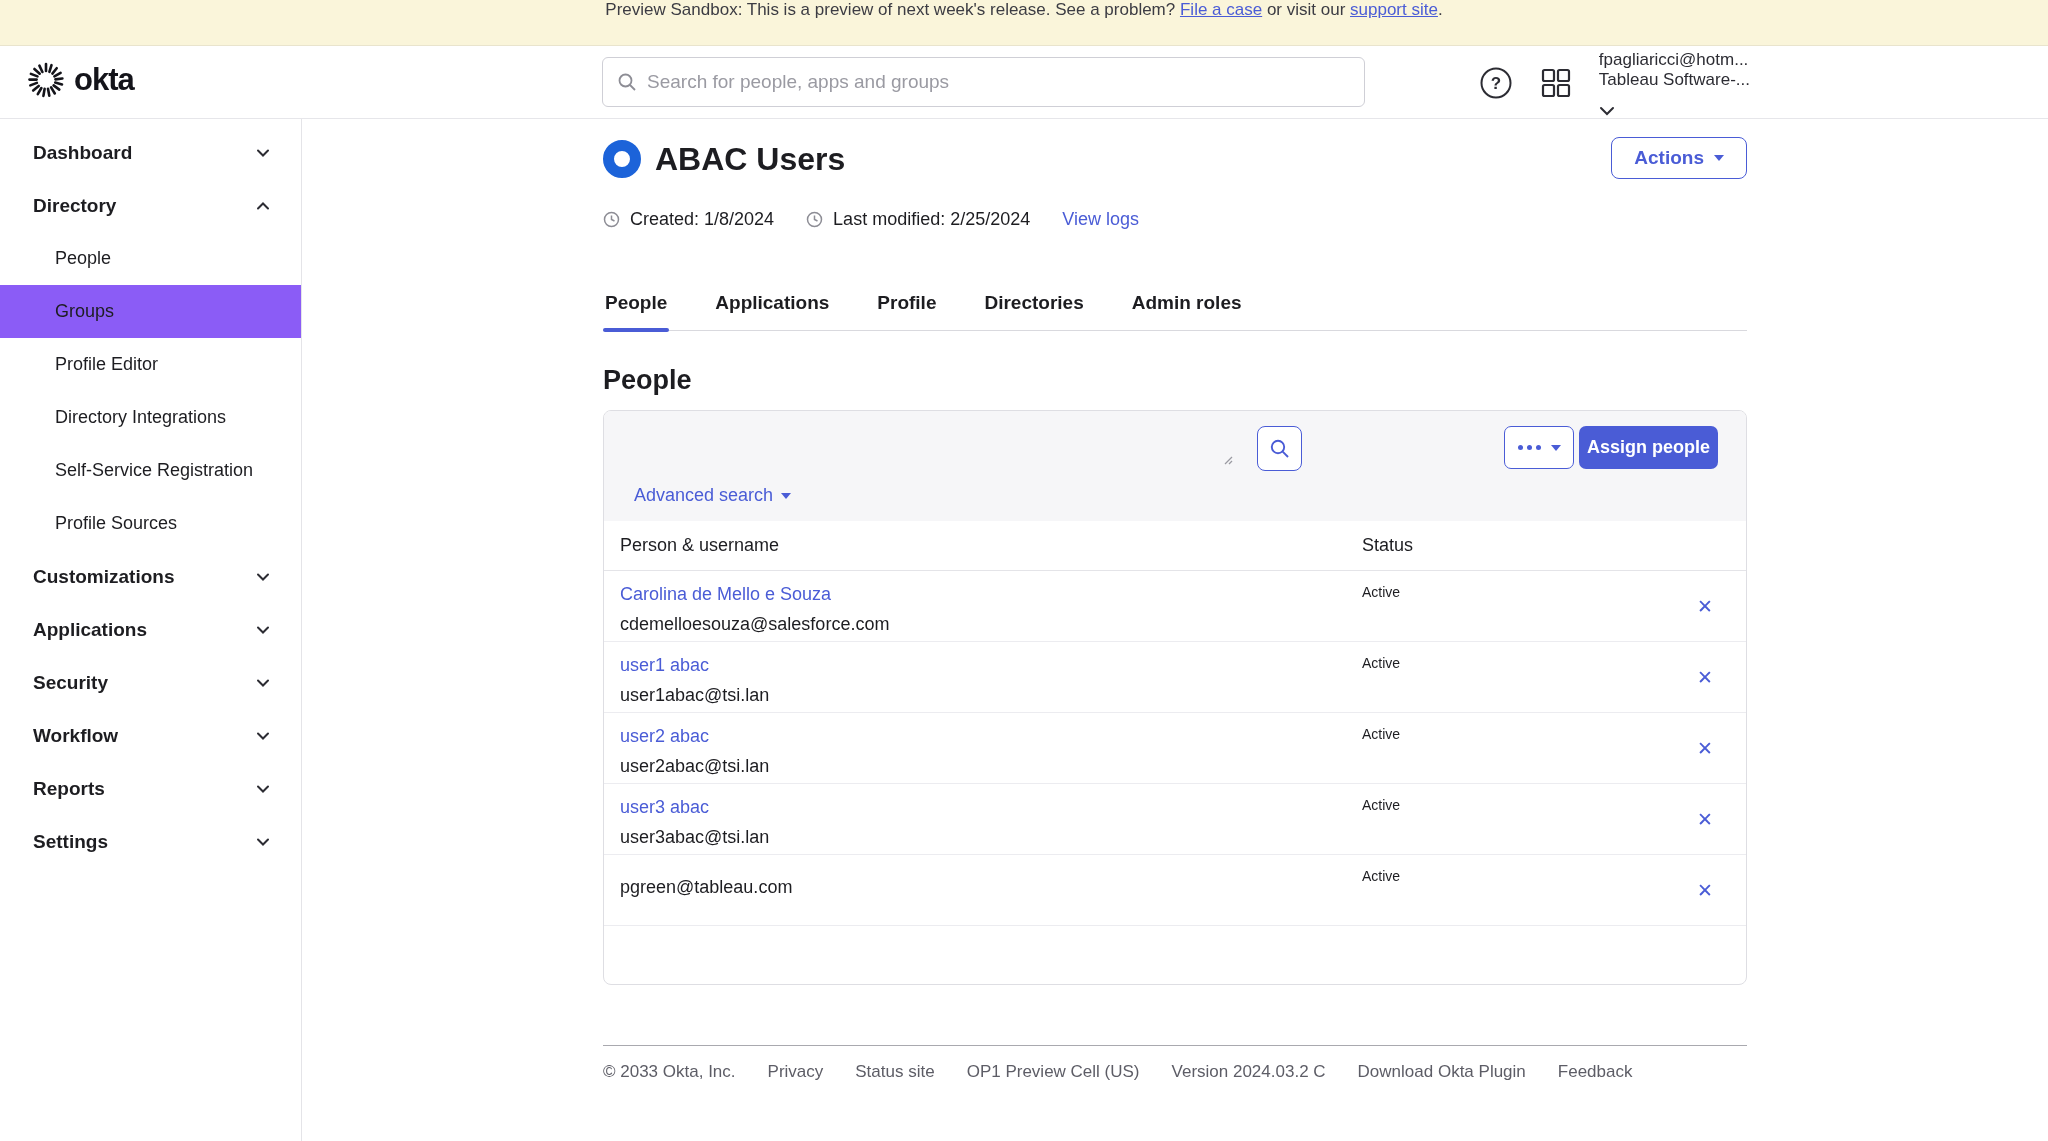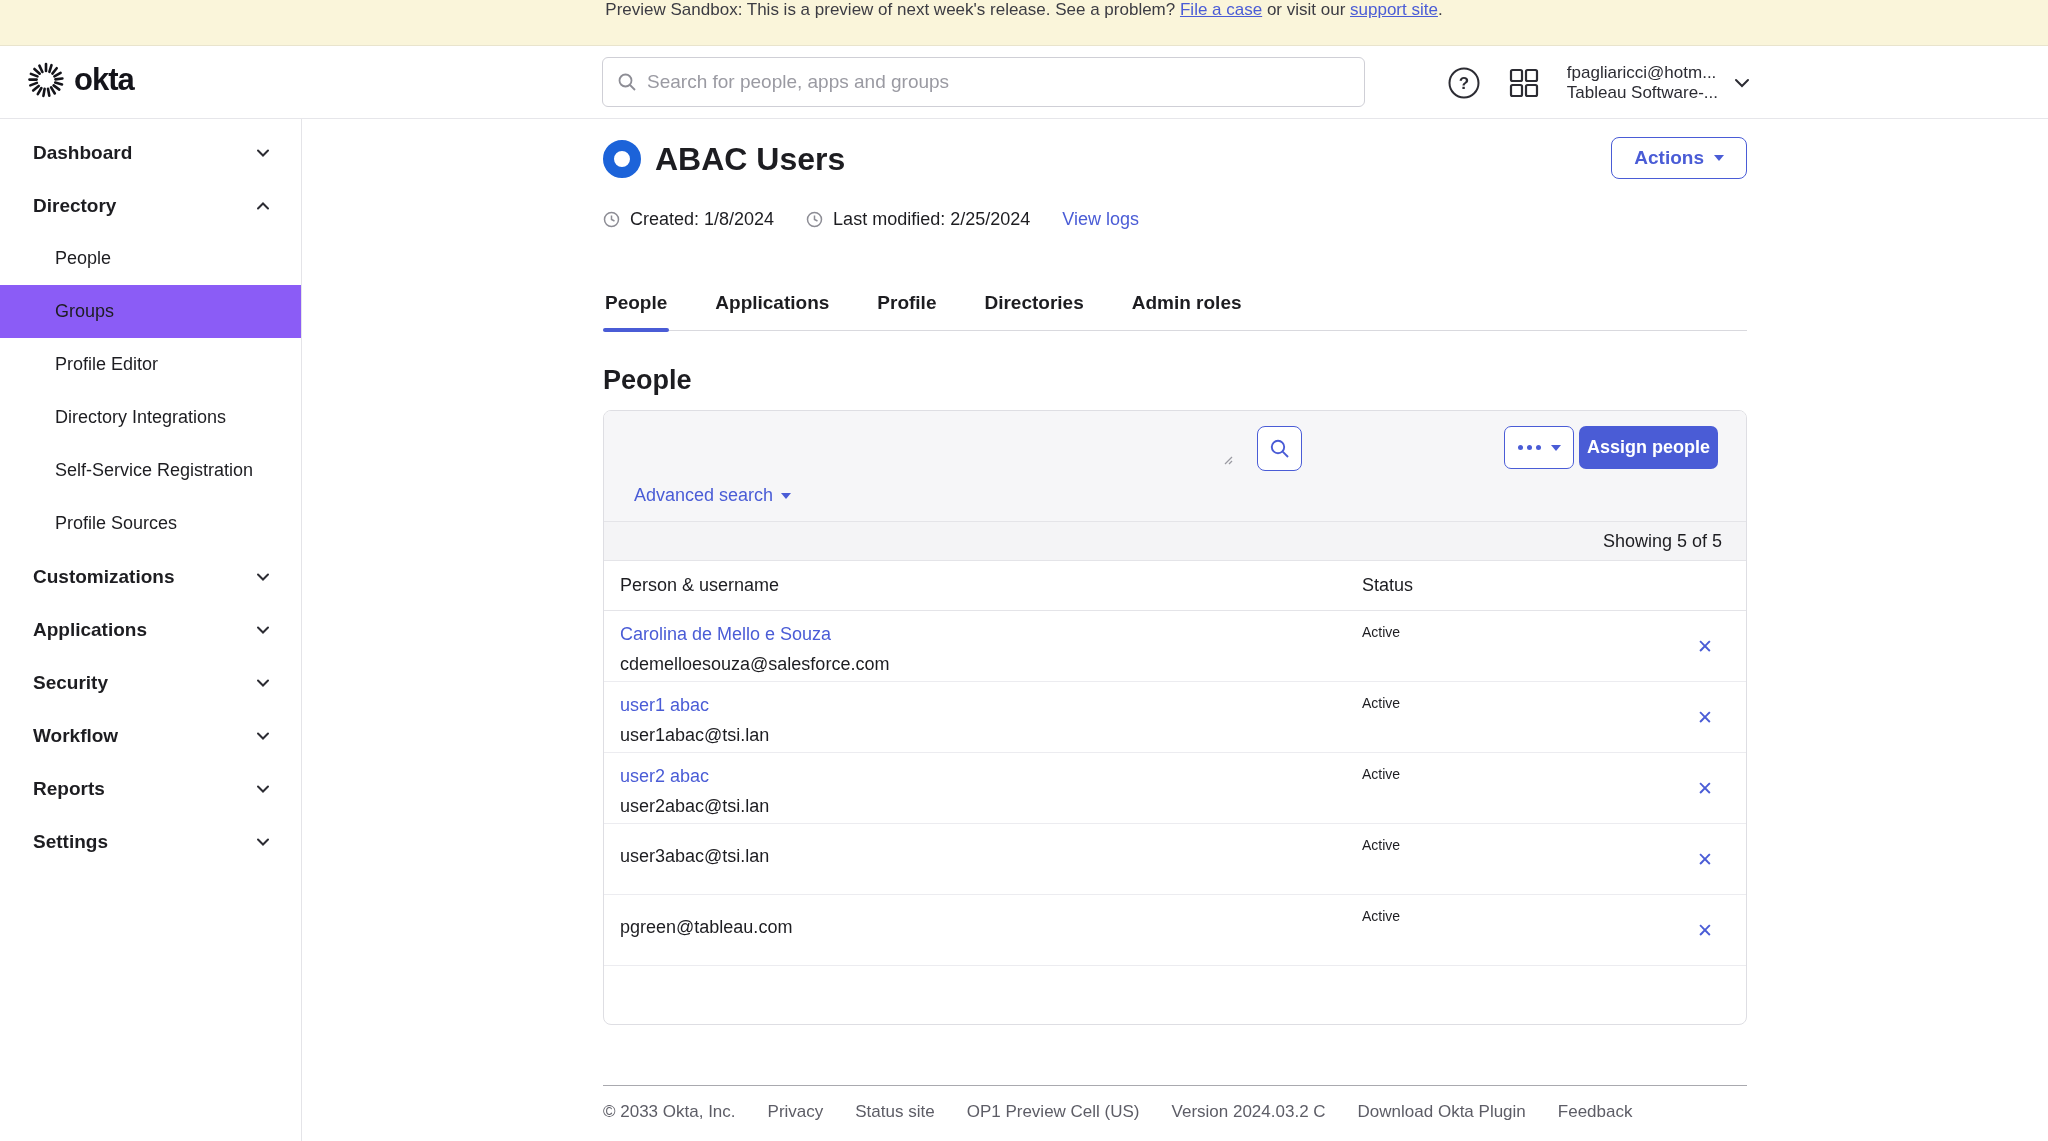--- a/index.html
+++ b/index.html
@@ -16,21 +16,21 @@
   
   .header { height:73px; flex:0 0 73px; background:#fff; border-bottom:1px solid #e6e6ea; position:relative; }
   .logo { position:absolute; left:28px; top:16px; display:flex; align-items:center; gap:10px; }
   .logo .wordmark { font-size:31px; font-weight:700; letter-spacing:-1px; color:#14141a; }
   .hsearch { position:absolute; left:602px; top:11px; width:763px; height:50px;
     border:1px solid #cfcfd6; border-radius:6px; background:#fff; display:flex; align-items:center; padding:0 14px; }
   .hsearch input { border:none; outline:none; flex:1; font-size:19px; margin-left:10px;
     font-family:"Liberation Sans", sans-serif; color:#1d1d21; background:transparent; }
   .hsearch input::placeholder { color:#9a9aa2; }
   .hright { position:absolute; right:298px; top:0; height:73px; display:flex; align-items:center; gap:26px; }
-  .account { display:flex; align-items:center; gap:16px; cursor:pointer; }
+  .account { display:flex; gap:16px; cursor:pointer;flex-direction:column; }
   .account .lines { font-size:17px; line-height:20px; color:#2c2c33; }
   .iconbtn { cursor:pointer; display:flex; align-items:center; }
 
   
   .body { flex:1; display:flex; min-height:0; }
   .sidebar { width:302px; flex:0 0 302px; background:#fff; border-right:1px solid #e4e4e8; padding-top:7px; }
   .nav-item { height:53px; display:flex; align-items:center; cursor:pointer; position:relative; }
   .nav-item.section { padding-left:33px; font-size:19px; font-weight:700; }
   .nav-item.sub { padding-left:55px; font-size:18px; font-weight:400; }
   .nav-item.selected { background:#8b5cf6; }
@@ -333,23 +333,20 @@
               <span class="dots">
                   <i></i>
                   <i></i>
                   <i></i>
                 </span>
               <span class="caret-down small"></span>
             </div>
             <button class="assign-btn">Assign people</button>
           </div>
 
-          <div class="showing-bar">
-            <span>Showing 5 of 5</span>
-          </div>
 
           <div class="thead">
             <span class="col-person">Person &amp; username</span>
             <span class="col-status">Status</span>
           </div>
 
           <div class="trow">
             <div class="cell-person">
               <div class="name">Carolina de Mello e Souza</div>
               <div class="email">cdemelloesouza@salesforce.com</div>
@@ -368,20 +365,21 @@
           <div class="trow">
             <div class="cell-person">
               <div class="name">user2 abac</div>
               <div class="email">user2abac@tsi.lan</div>
             </div>
             <div class="cell-status">Active</div>
             <button class="remove-btn">✕</button>
           </div>
           <div class="trow">
             <div class="cell-person">
+              <div class="name">user3 abac</div>
               <div class="email">user3abac@tsi.lan</div>
             </div>
             <div class="cell-status">Active</div>
             <button class="remove-btn">✕</button>
           </div>
           <div class="trow">
             <div class="cell-person">
               <div class="email">pgreen@tableau.com</div>
             </div>
             <div class="cell-status">Active</div>

